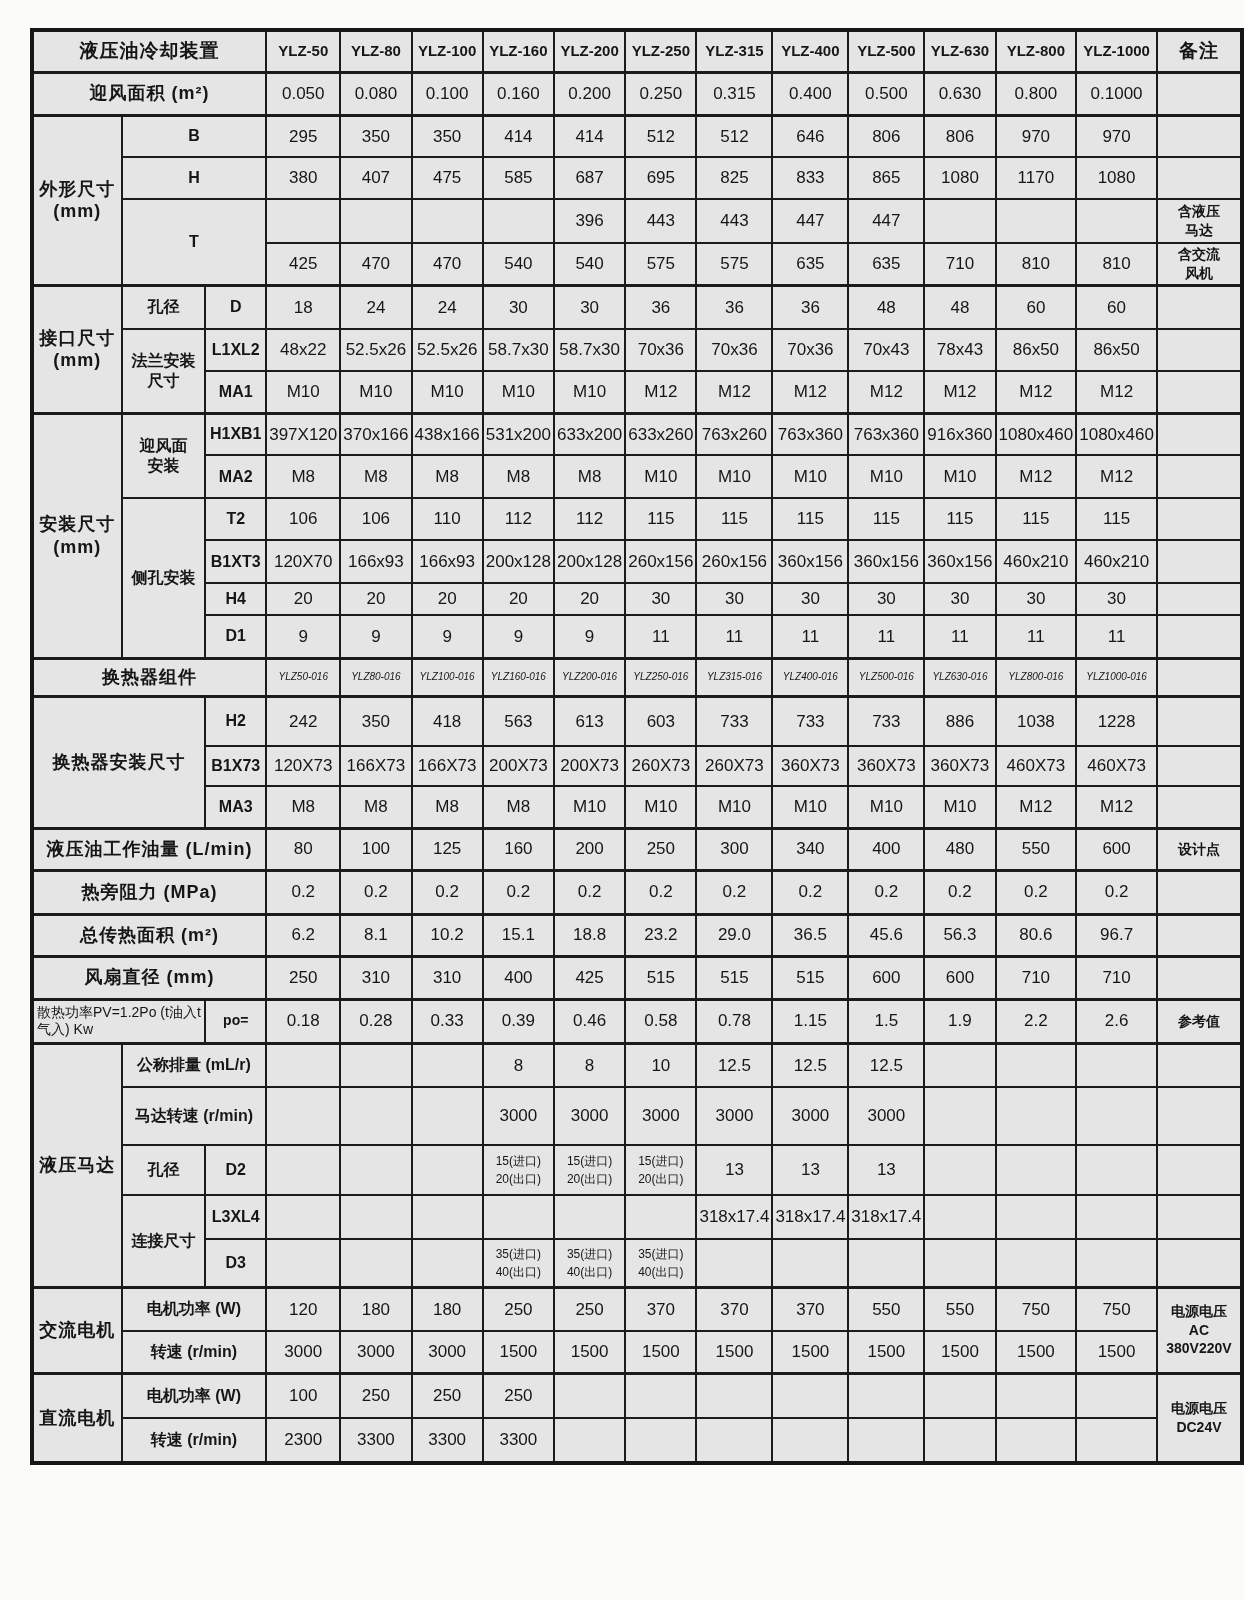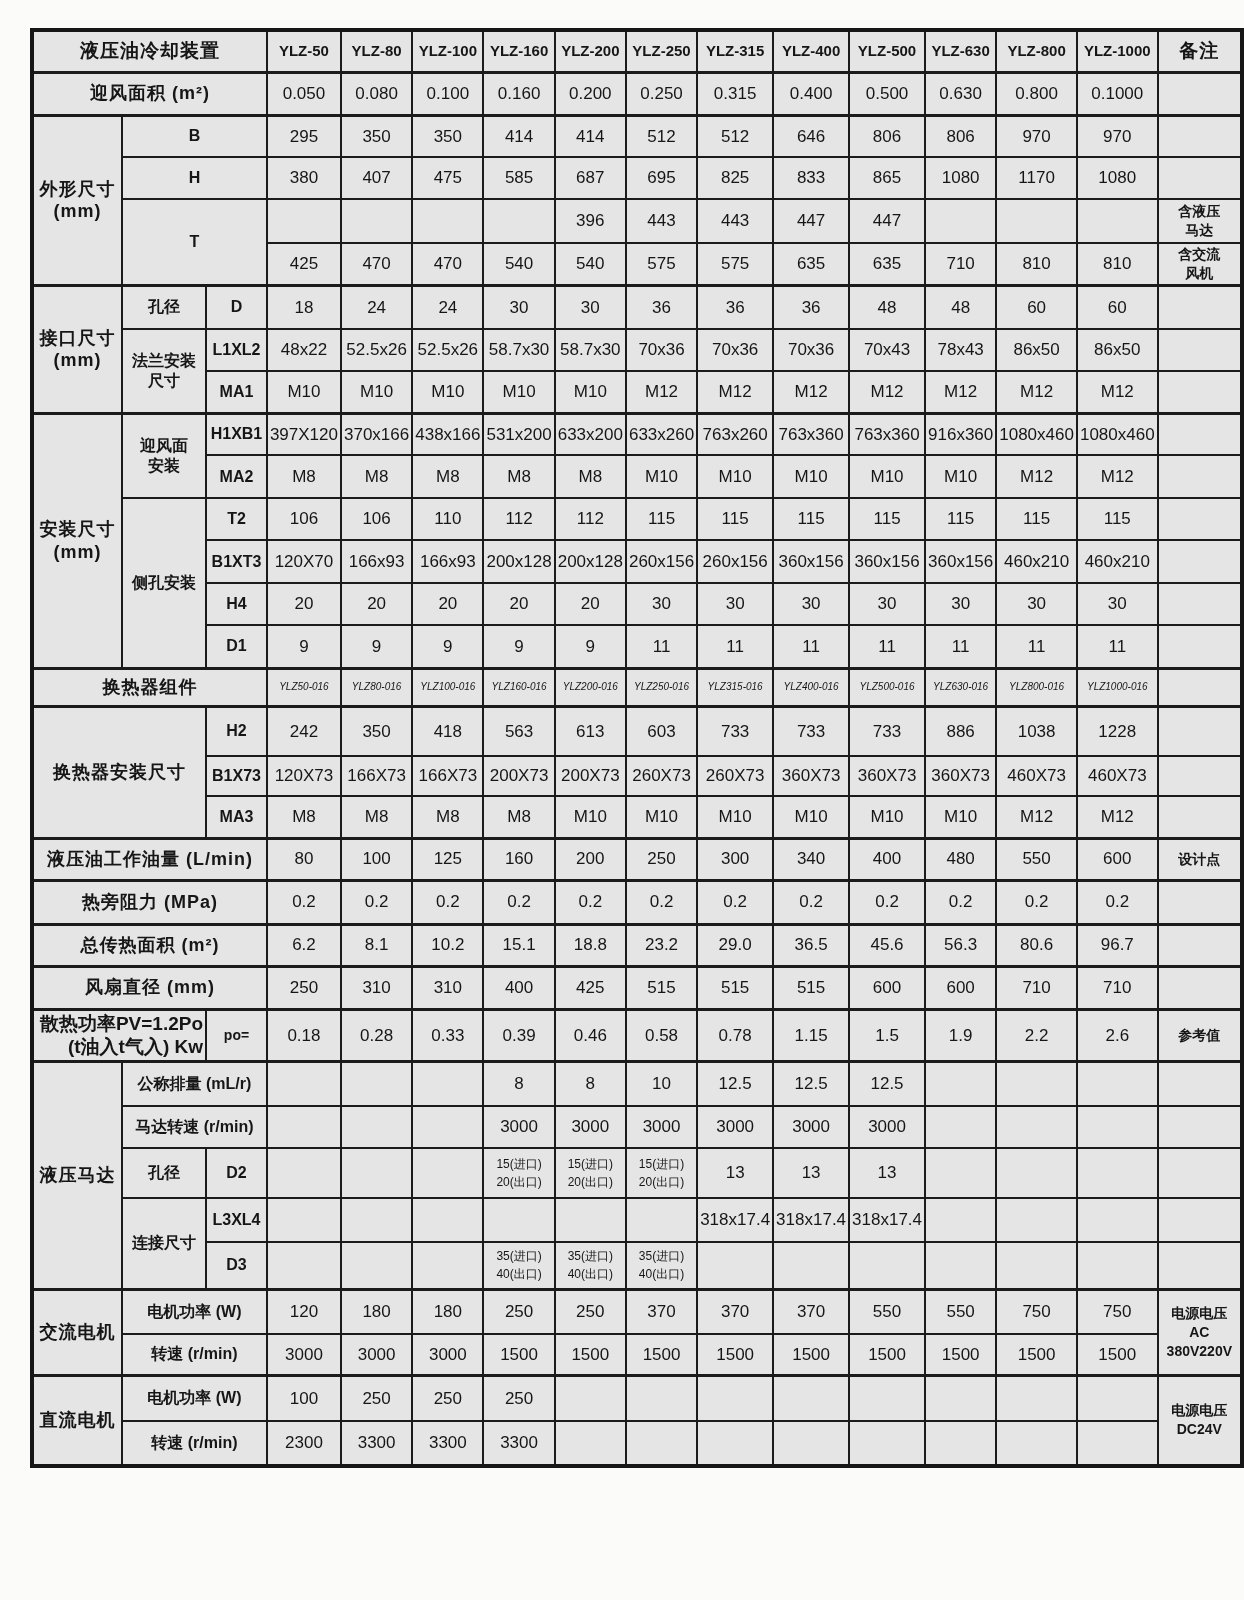--- a/index.html
+++ b/index.html
@@ -9,21 +9,21 @@
   td{border:2px solid #1b1b1b;text-align:center;vertical-align:middle;padding:1px 2px;
      white-space:pre-line;overflow:hidden;line-height:1.25;}
   tr.thick td{border-top-width:3px;}
   td.ti{font-size:19px;font-weight:600;letter-spacing:1px;}
   td.mo{font-size:15px;font-weight:600;letter-spacing:0;padding:0;}
   td.la{font-size:18px;font-weight:600;letter-spacing:1px;}
   td.su{font-size:16px;font-weight:600;}
   td.va{font-size:17px;font-weight:500;}
   td.vs{font-size:10px;font-weight:500;padding:0;font-style:italic;}
   td.vx{font-size:12px;font-weight:500;line-height:1.5;padding:0;}
-  td.ls{font-size:19px;font-weight:700;text-align:right;padding-left:3px;letter-spacing:0;}
+  td.ls{font-size:14px;font-weight:400;text-align:left;padding-left:3px;letter-spacing:0;}
   td.ss{font-size:14px;font-weight:600;padding:8px;}
   td.no{font-size:14px;font-weight:600;padding:0;line-height:1.35;}
 </style>
 </head>
 <body>
 
 <div class="sheet">
   <table>
     <colgroup>
       <col style="width:100px">
@@ -258,21 +258,21 @@
           <td class="va">200x128</td>
           <td class="va">260x156</td>
           <td class="va">260x156</td>
           <td class="va">360x156</td>
           <td class="va">360x156</td>
           <td class="va">360x156</td>
           <td class="va">460x210</td>
           <td class="va">460x210</td>
           <td class="no"></td>
         </tr>
-        <tr style="height: 42px;">
+        <tr style="height: 32px;">
           <td class="su">H4</td>
           <td class="va">20</td>
           <td class="va">20</td>
           <td class="va">20</td>
           <td class="va">20</td>
           <td class="va">20</td>
           <td class="va">30</td>
           <td class="va">30</td>
           <td class="va">30</td>
           <td class="va">30</td>
@@ -453,21 +453,21 @@
           <td class="va">8</td>
           <td class="va">10</td>
           <td class="va">12.5</td>
           <td class="va">12.5</td>
           <td class="va">12.5</td>
           <td class="va"></td>
           <td class="va"></td>
           <td class="va"></td>
           <td class="no"></td>
         </tr>
-        <tr style="height: 42px;">
+        <tr style="height: 58px;">
           <td colspan="2" class="su">马达转速 (r/min)</td>
           <td class="va"></td>
           <td class="va"></td>
           <td class="va"></td>
           <td class="va">3000</td>
           <td class="va">3000</td>
           <td class="va">3000</td>
           <td class="va">3000</td>
           <td class="va">3000</td>
           <td class="va">3000</td>

